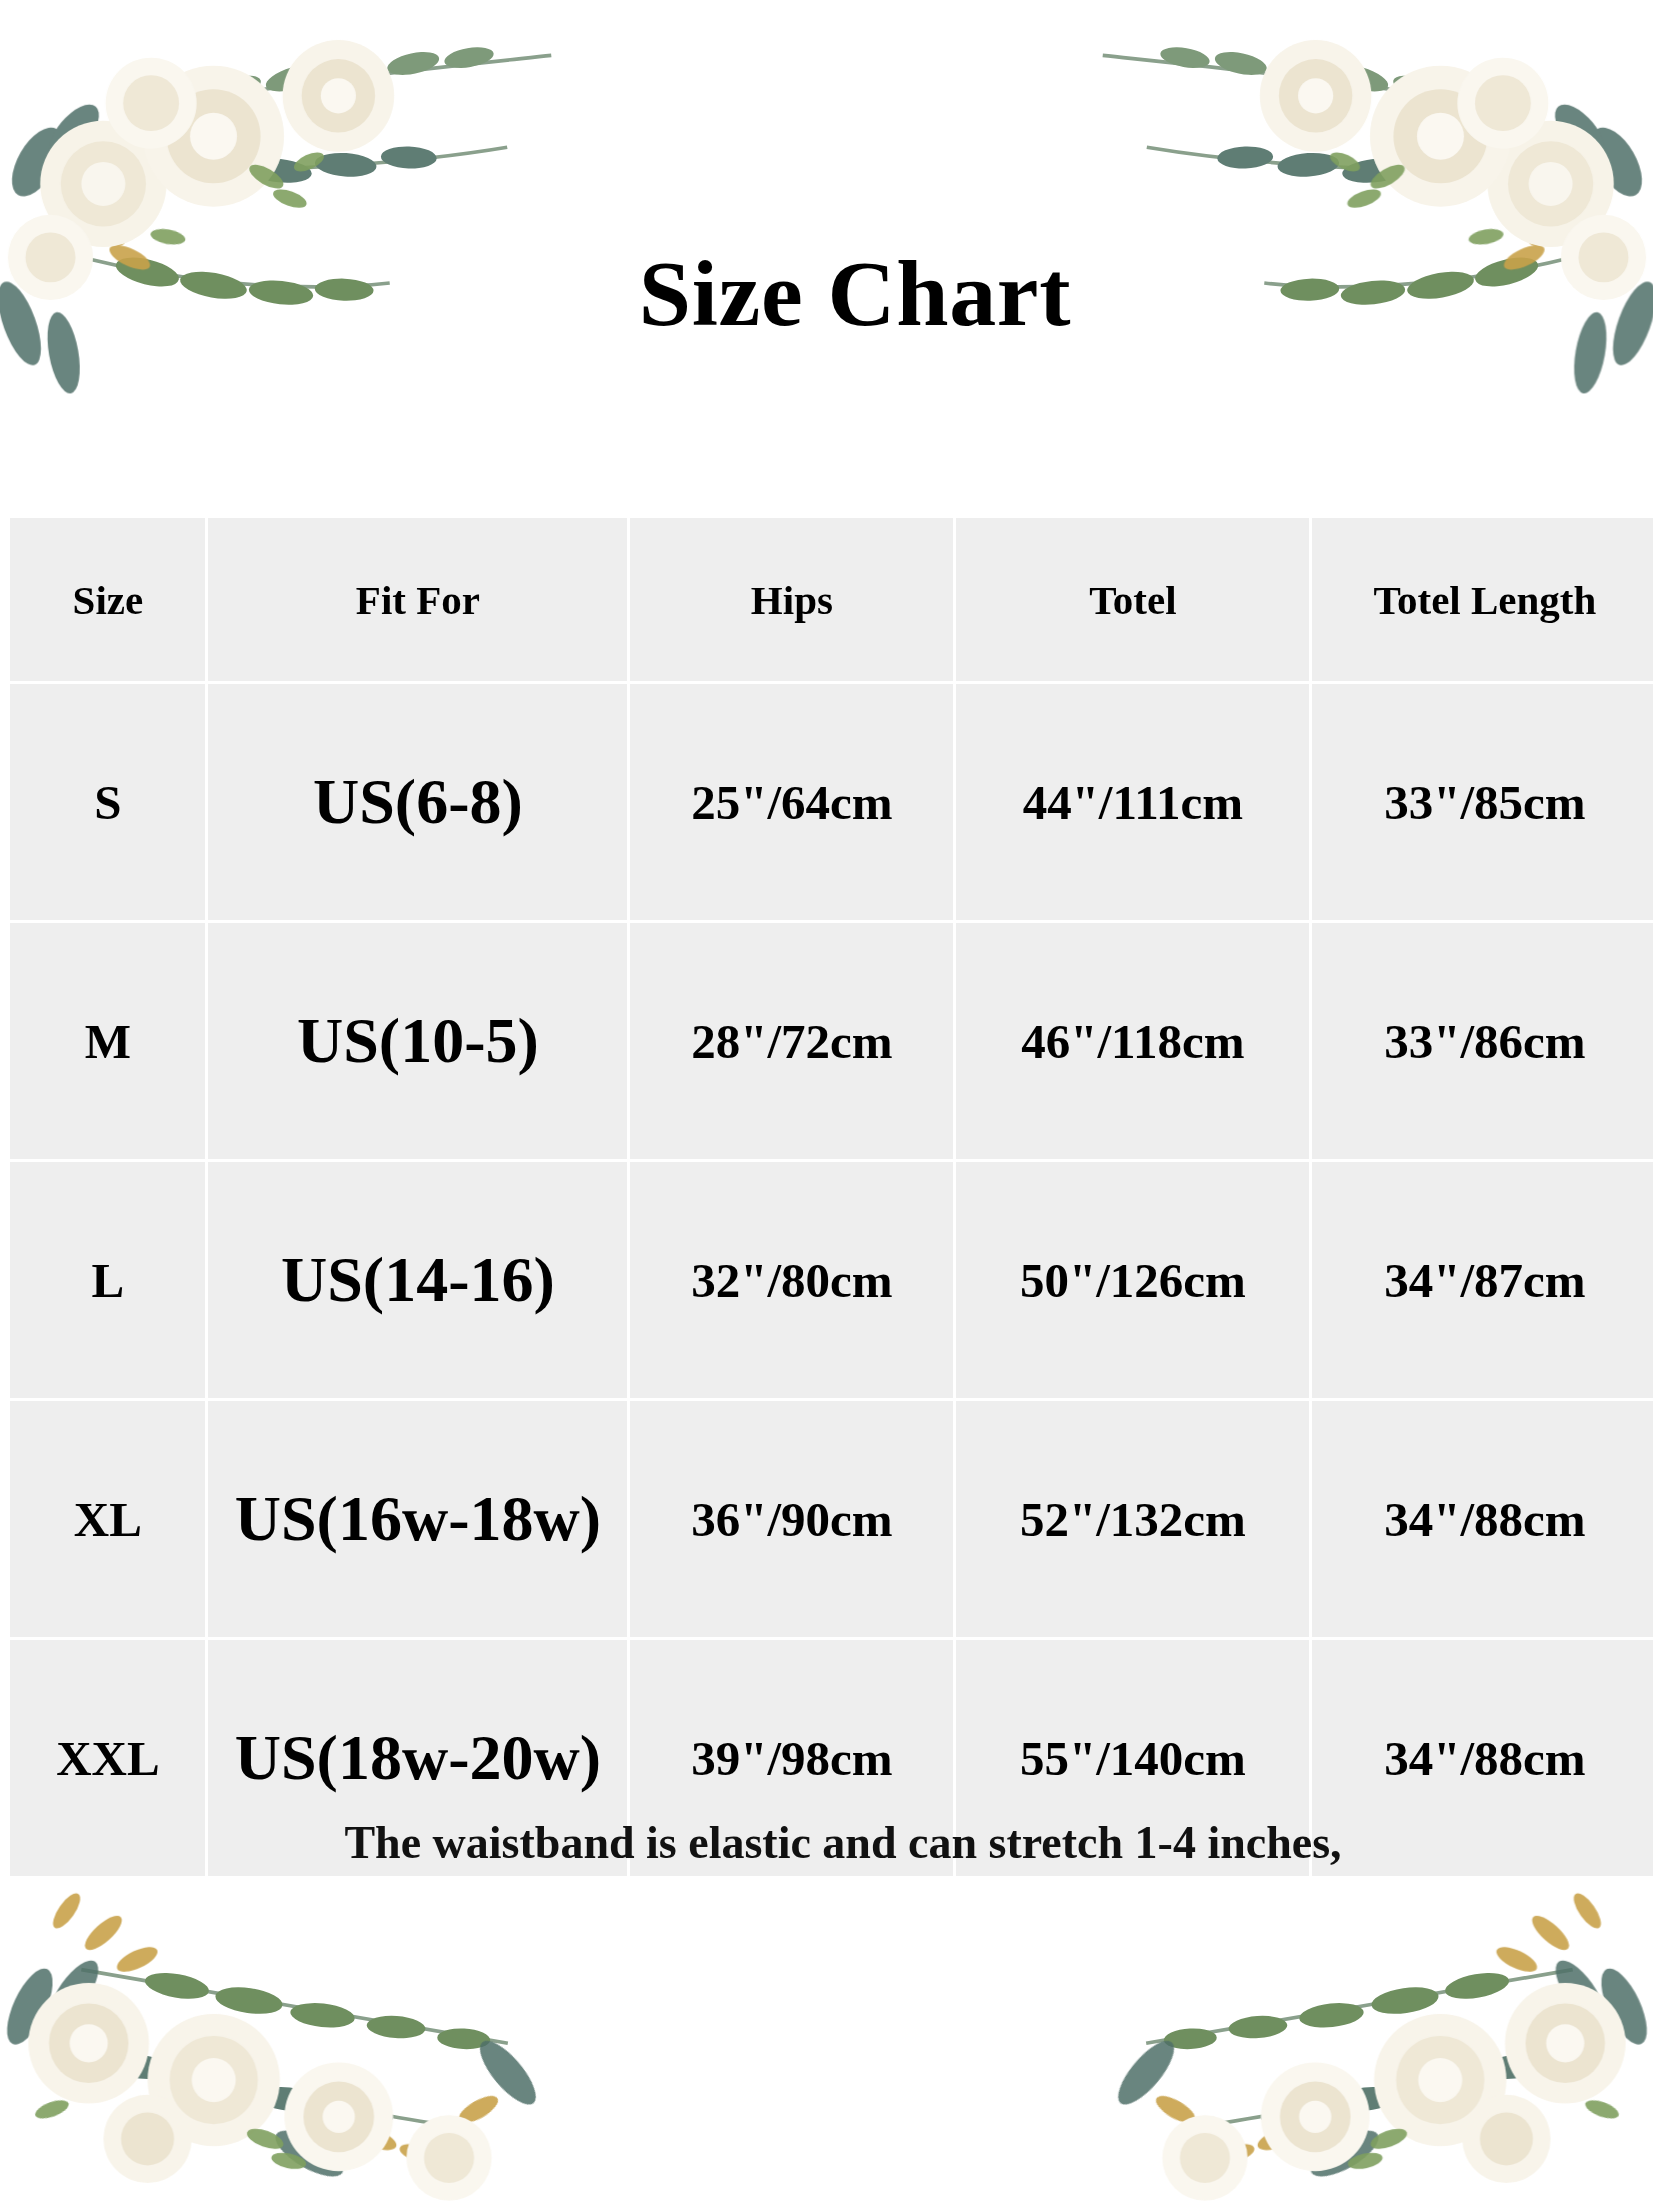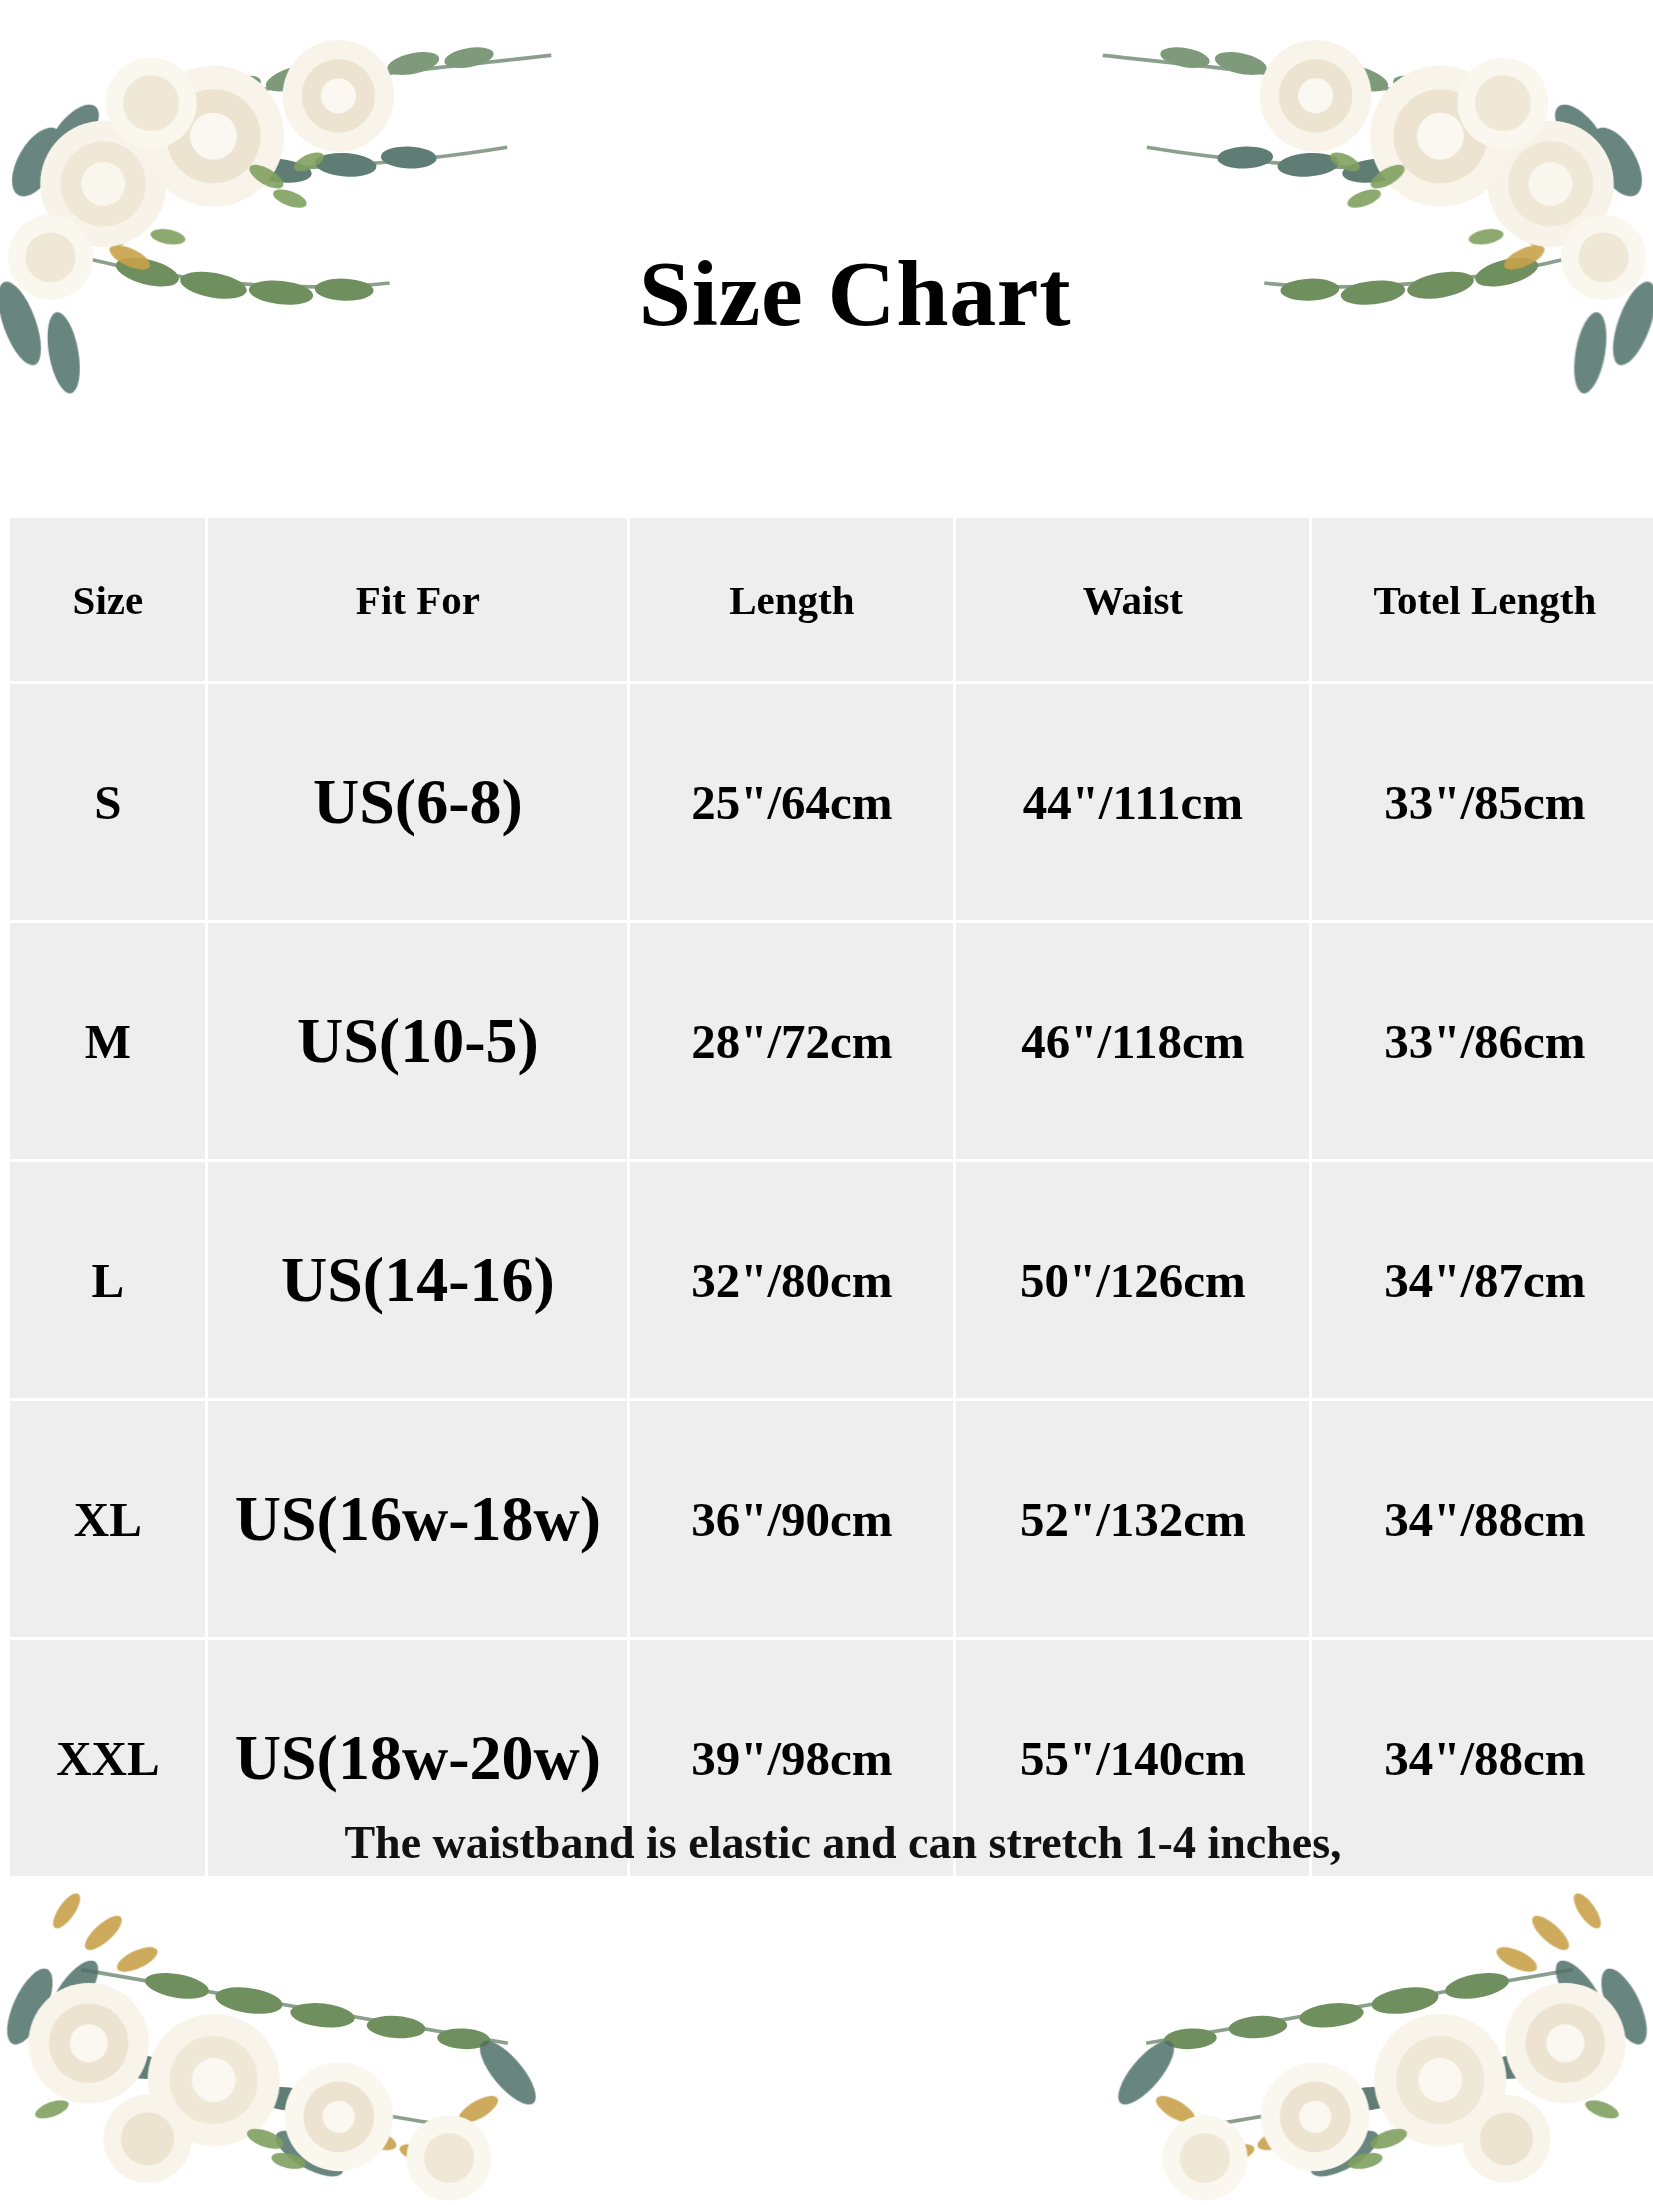--- a/index.html
+++ b/index.html
@@ -246,22 +246,22 @@
         <col class="col-size">
         <col class="col-fitfor">
         <col class="col-waist">
         <col class="col-hips">
         <col class="col-length">
       </colgroup>
       <thead>
         <tr>
           <td>Size</td>
           <td>Fit For</td>
-          <td>Length</td>
-          <td>Waist</td>
+          <td>Hips</td>
+          <td>Totel</td>
           <td>Totel Length</td>
         </tr>
       </thead>
       <tbody>
         <tr>
           <td class="cell-size">S</td>
           <td class="cell-fitfor">US(6-8)</td>
           <td>25"/64cm</td>
           <td>44"/111cm</td>
           <td>33"/85cm</td>

